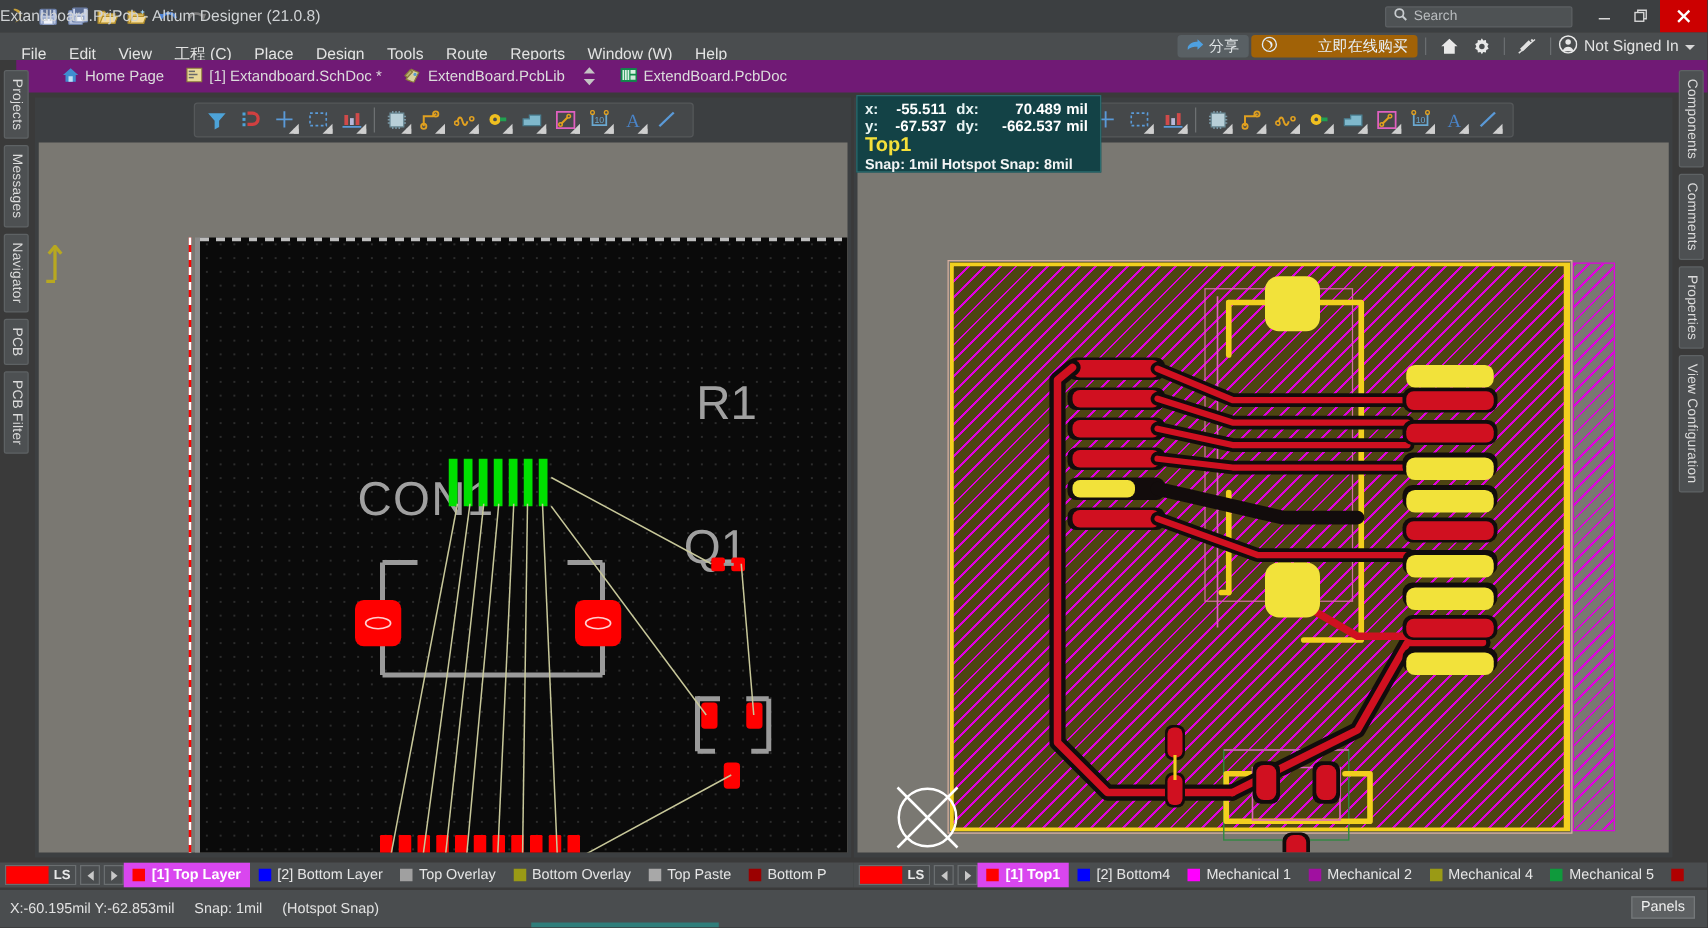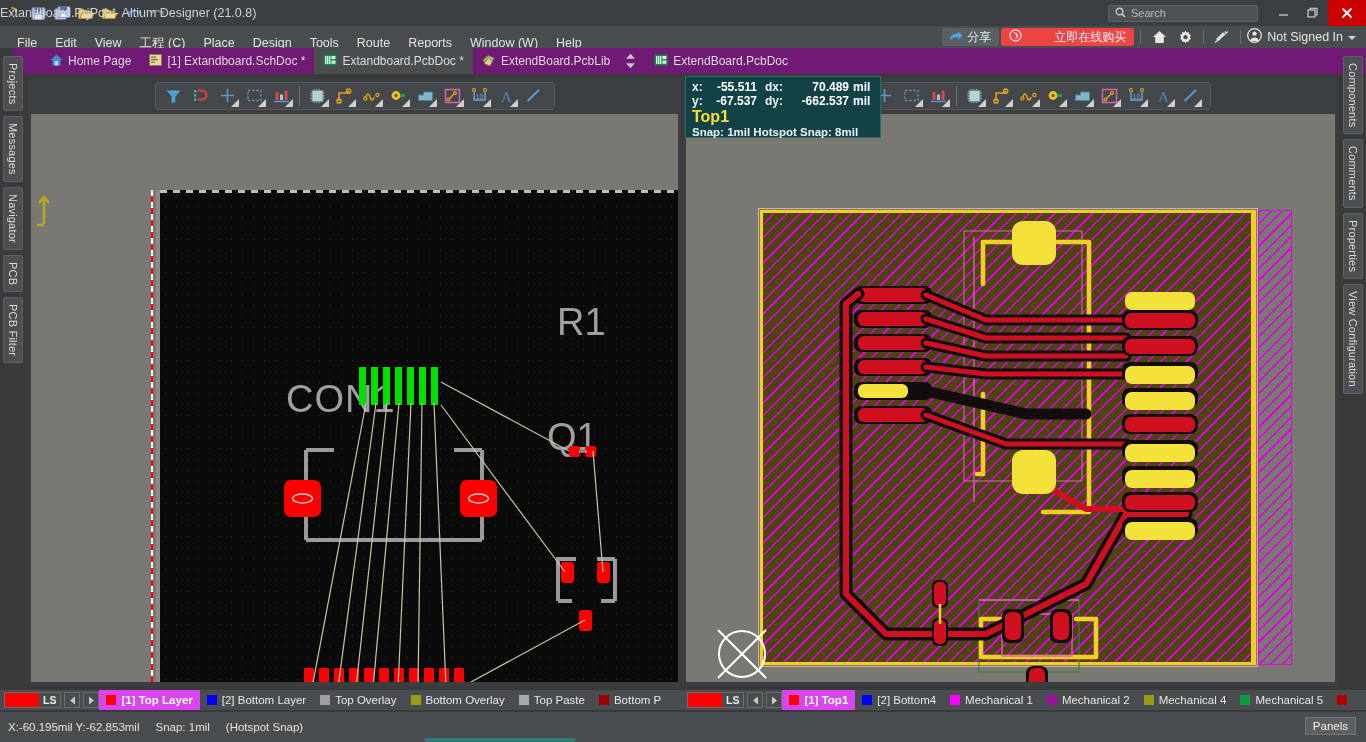--- a/index.html
+++ b/index.html
@@ -32,21 +32,21 @@
   .menubar { position:absolute; left:0; top:26px; width:1366px; height:22px;
     background:#4a4d4f; display:flex; align-items:center; padding-left:8px; }
   .menubar .mi { padding:6px 9px; height:22px; line-height:22px; font-size:12.5px;
     color:#e3e3e3; cursor:pointer; white-space:nowrap; }
   .menubar .mi u { text-decoration:underline; }
   .mb-right { margin-left:auto; display:flex; align-items:center; gap:2px;
     padding-right:6px; }
   .pill { height:18px; border-radius:3px; display:flex; align-items:center;
     gap:4px; padding:0 8px; font-size:12px; cursor:pointer; }
   .pill.share { background:#596064; color:#dfe3e5; }
-  .pill.buy { background:#ef4444; color:#e9f2fa;gap:32px; }
+  .pill.buy { background:#a16207; color:#e9f2fa;gap:32px; }
   .mb-ic { width:24px; height:20px; display:flex; align-items:center;
     justify-content:center; cursor:pointer; }
   .sep-v { width:1px; height:14px; background:#6a6e70; margin:0 4px; }
   .signin { font-size:12.5px; color:#e3e3e3; display:flex; align-items:center;
     gap:5px; cursor:pointer; padding-right:4px; }
 
   
   .tabbar { position:absolute; left:13px; top:48px; width:1366px; height:26px;
     background:#701a75; display:flex; align-items:flex-end; }
   .dtab { height:26px; display:flex; align-items:center; gap:5px;
@@ -303,33 +303,20 @@
     <div class="dtab">
       <span>
         <svg width="13" height="12" viewBox="0 0 13 12">
             <rect x="0.5" y="0.5" width="12" height="11" fill="#e8d898" stroke="#8a7a3a"></rect>
             <rect x="2" y="2.5" width="5" height="1.2" fill="#6a6a6a"></rect>
             <rect x="2" y="5" width="7" height="1.2" fill="#6a6a6a"></rect>
             <rect x="2" y="7.5" width="4" height="1.2" fill="#6a6a6a"></rect>
           </svg>
       </span>
       <span>[1] Extandboard.SchDoc *</span>
-    </div>
-    <div class="dtab active">
-      <span>
-        <svg width="14" height="12" viewBox="0 0 14 12">
-            <rect x="0.5" y="0.5" width="13" height="11" fill="#0f8a4a"></rect>
-            <rect x="2" y="2" width="1.4" height="8" fill="#d8f0e0"></rect>
-            <rect x="4" y="2" width="1.4" height="8" fill="#d8f0e0"></rect>
-            <rect x="6" y="2" width="1.4" height="8" fill="#d8f0e0"></rect>
-            <rect x="8.4" y="2" width="4" height="3" fill="#d8f0e0"></rect>
-            <rect x="8.4" y="6.4" width="4" height="3.4" fill="#cfe8d8"></rect>
-          </svg>
-      </span>
-      <span>Extandboard.PcbDoc *</span>
     </div>
     <div class="dtab">
       <span>
         <svg width="14" height="12" viewBox="0 0 14 12">
             <path d="M2 9.5L6 1.5l6 2.5-4 8z" fill="#d8d0a0" stroke="#8a7a3a"></path>
             <path d="M1 6.5l4-4.5 2 1.5-4 4.5z" fill="#b8b070" stroke="#8a7a3a"></path>
             <circle cx="9" cy="5.5" r="1.3" fill="#5a9ad0"></circle>
           </svg>
       </span>
       <span>ExtendBoard.PcbLib</span>

